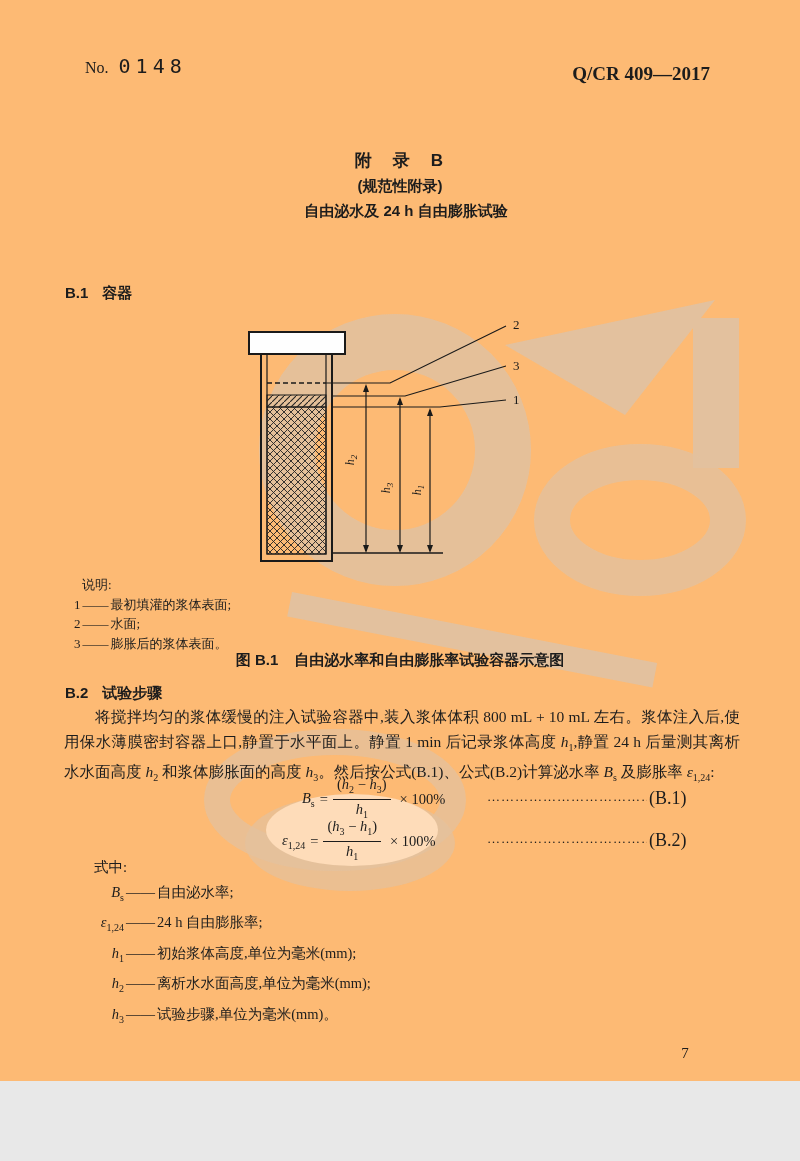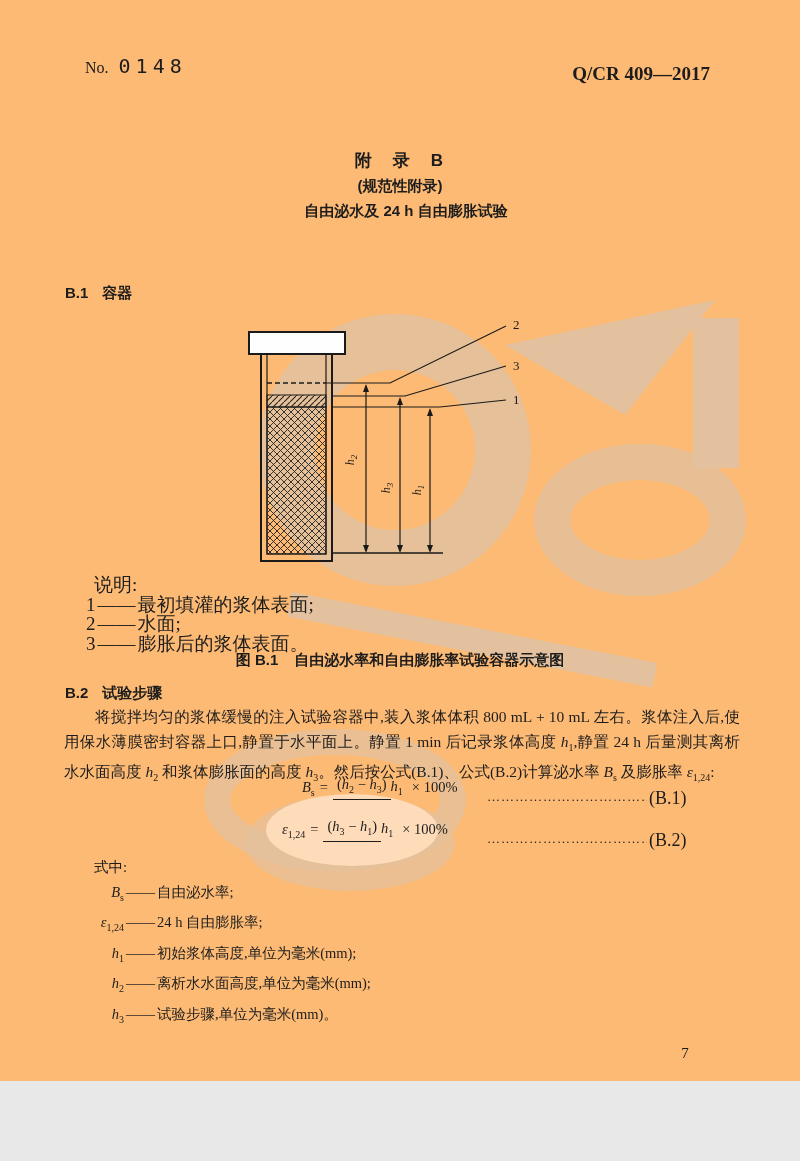--- a/index.html
+++ b/index.html
@@ -30,33 +30,33 @@
   .sec-h .sec-no { margin-right:14px; }
   .b1-h { top:254px;margin-top:30px; }
   .b2-h { top:684px; }
 
   .para { left:64px; width:676px; font-size:15.5px; line-height:24.5px;
           text-align:justify; text-indent:2em; }
   .b1-p { top:260px; }
   .b2-p { top:705px; }
 
   
-  .legend { left:86px; top:575px; font-size:19px; line-height:19.5px; }
+  .legend { left:74px; top:575px; font-size:13px; line-height:19.5px; }
   .legend .lg-title { padding-left:8px; }
   .legend .lg-row span { display:inline; }
   .legend .lg-dash { margin:0 2px; }
 
   .fig-caption { top:651px; font-size:15px; font-weight:bold; }
   .fig-caption .cap-no { margin-right:16px; }
 
   
   .eq { display:flex; align-items:center; font-size:14.5px; }
   .eq1 { left:302px; top:776px; }
   .eq2 { left:282px; top:818px; }
-  .frac { display:inline-flex; flex-direction:row; align-items:center; margin:0 5px; line-height:17px; }
+  .frac { display:inline-flex; flex-direction:column; align-items:center; margin:0 5px; line-height:17px; }
   .frac .num { padding:0 4px 1px; border-bottom:1.3px solid #1c1c1c; }
   .frac .den { padding-top:1px; }
   .eq .times { margin-left:4px; }
   .dots { width:160px; overflow:hidden; white-space:nowrap; font-size:13px; letter-spacing:1px; }
   .dots1 { left:487px; top:789px; }
   .dots2 { left:487px; top:831px; }
   .eq-label { font-size:18px; }
   .lab1 { left:649px; top:788px; }
   .lab2 { left:649px; top:830px; }
 

